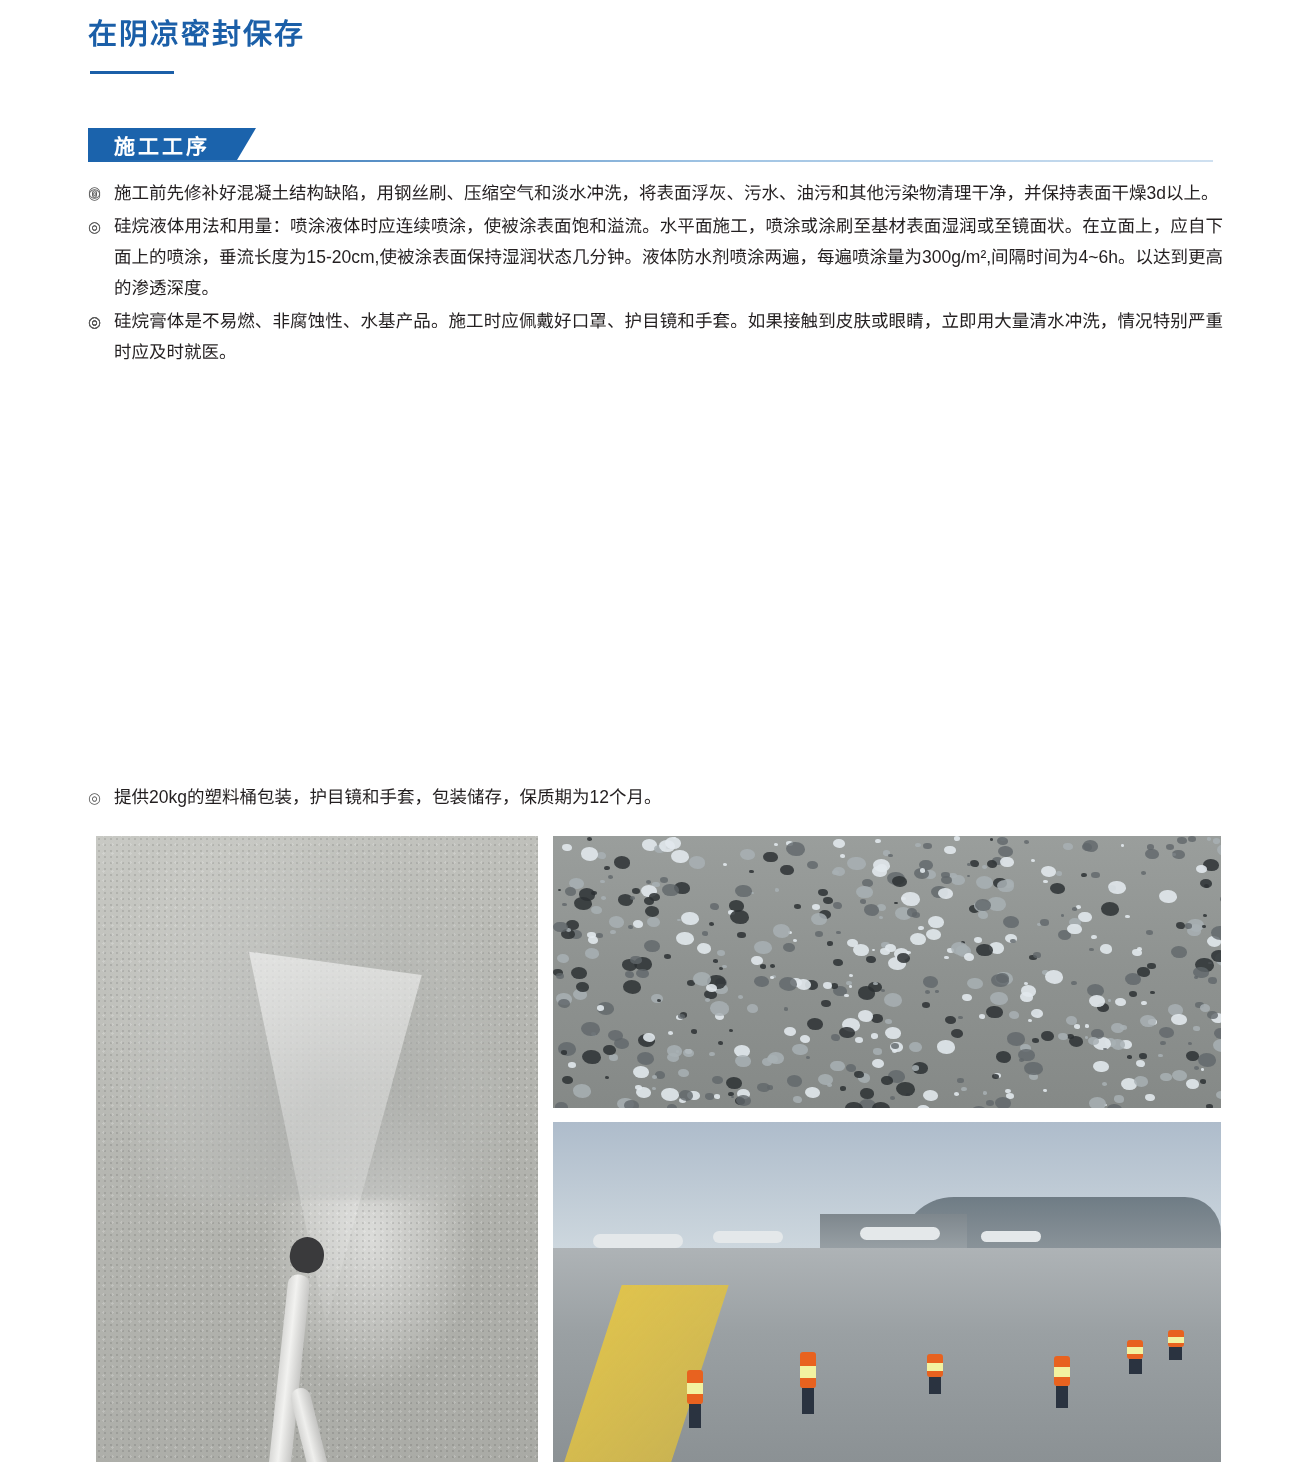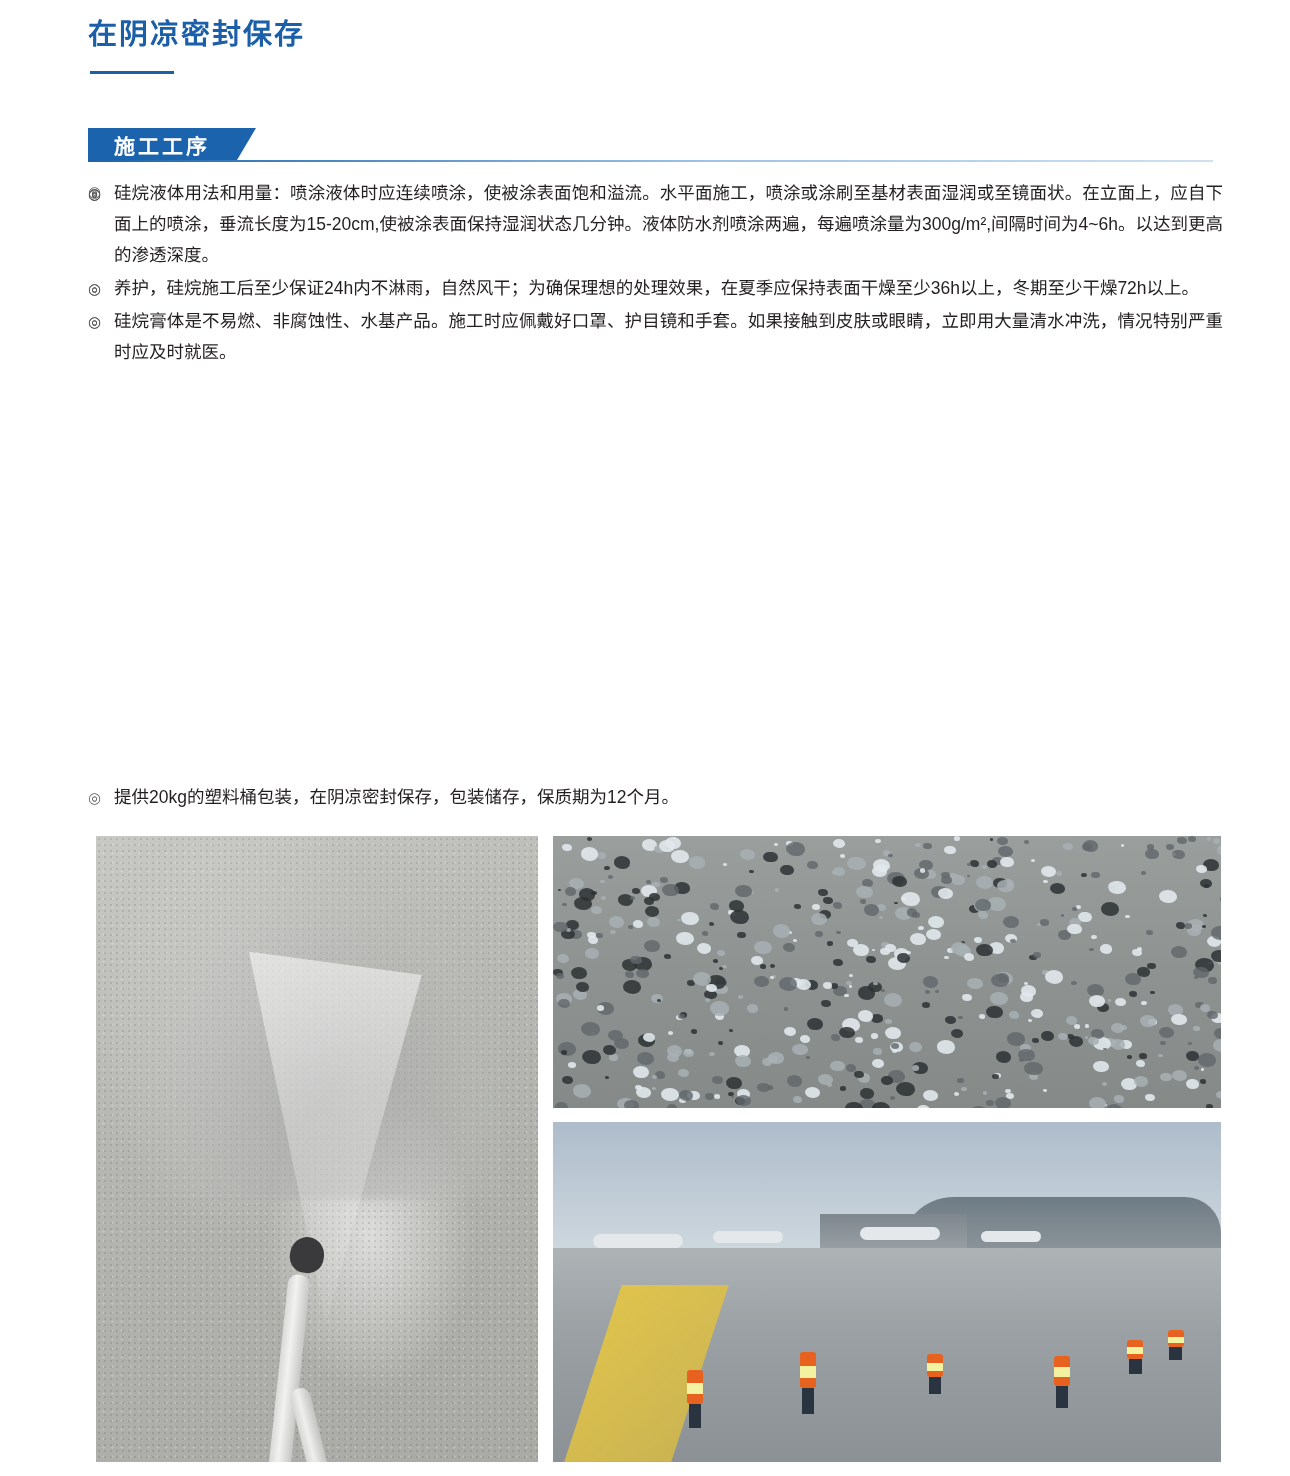--- a/index.html
+++ b/index.html
@@ -265,49 +265,49 @@
     <div class="tab-text">施工工序</div>
     <div class="underline"></div>
   </div>
 
   <div class="bullets" style="top:176px;">
     <div class="bullet">
       <span class="dot">◎</span>
     </div>
     <div class="bullet">
       <span class="dot">◎</span>
+      <span>施工前先修补好混凝土结构缺陷，用钢丝刷、压缩空气和淡水冲洗，将表面浮灰、污水、油污和其他污染物清理干净，并保持表面干燥3d以上。</span>
     </div>
     <div class="bullet">
       <span class="dot">◎</span>
     </div>
     <div class="bullet">
       <span class="dot">◎</span>
       <span>硅烷液体用法和用量：喷涂液体时应连续喷涂，使被涂表面饱和溢流。水平面施工，喷涂或涂刷至基材表面湿润或至镜面状。在立面上，应自下面上的喷涂，垂流长度为15-20cm,使被涂表面保持湿润状态几分钟。液体防水剂喷涂两遍，每遍喷涂量为300g/m²,间隔时间为4~6h。以达到更高的渗透深度。</span>
     </div>
     <div class="bullet">
       <span class="dot">◎</span>
     </div>
     <div class="bullet">
       <span class="dot">◎</span>
-      <span>养护，硅烷施工后至少保证24h内不淋雨，自然风干；为确保理想的处理效果，在夏季应保持表面干燥至少36h以上，冬期至少干燥72h以上。</span>
     </div>
     <div class="bullet">
       <span class="dot">◎</span>
     </div>
     <div class="bullet">
       <span class="dot">◎</span>
       <span>硅烷膏体是不易燃、非腐蚀性、水基产品。施工时应佩戴好口罩、护目镜和手套。如果接触到皮肤或眼睛，立即用大量清水冲洗，情况特别严重时应及时就医。</span>
     </div>
   </div>
 
 
   <div class="bullets" style="top:782px;">
     <div class="bullet">
       <span class="dot">◎</span>
-      <span>提供20kg的塑料桶包装，在阴凉密封保存，包装储存，保质期为12个月。</span>
+      <span>提供20kg的塑料桶包装，护目镜和手套，包装储存，保质期为12个月。</span>
     </div>
   </div>
 
   <div class="photo" id="photo-spray">
     <div class="grain"></div>
     <div class="wetpatch"></div>
     <div class="spray-cone"></div>
     <div class="hose"></div>
     <div class="hose2"></div>
     <div class="nozzle"></div>

